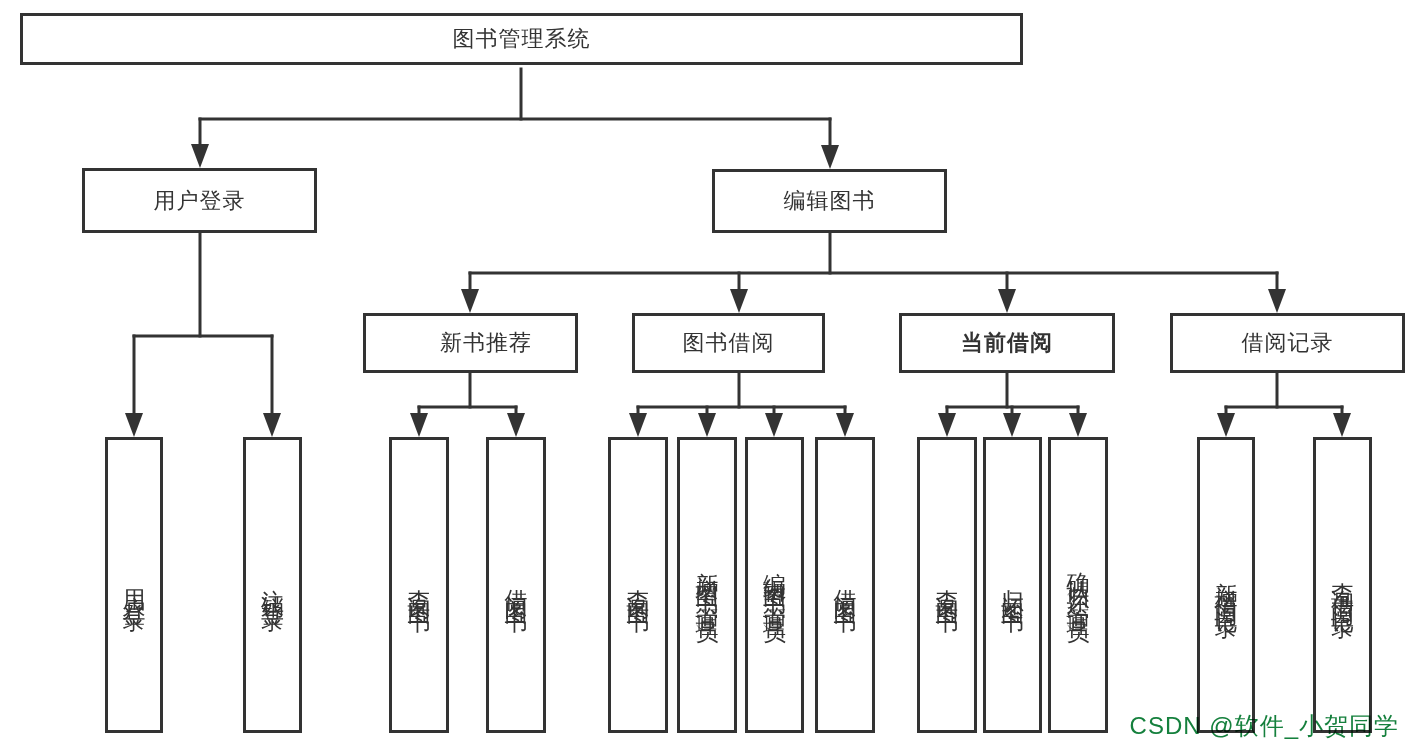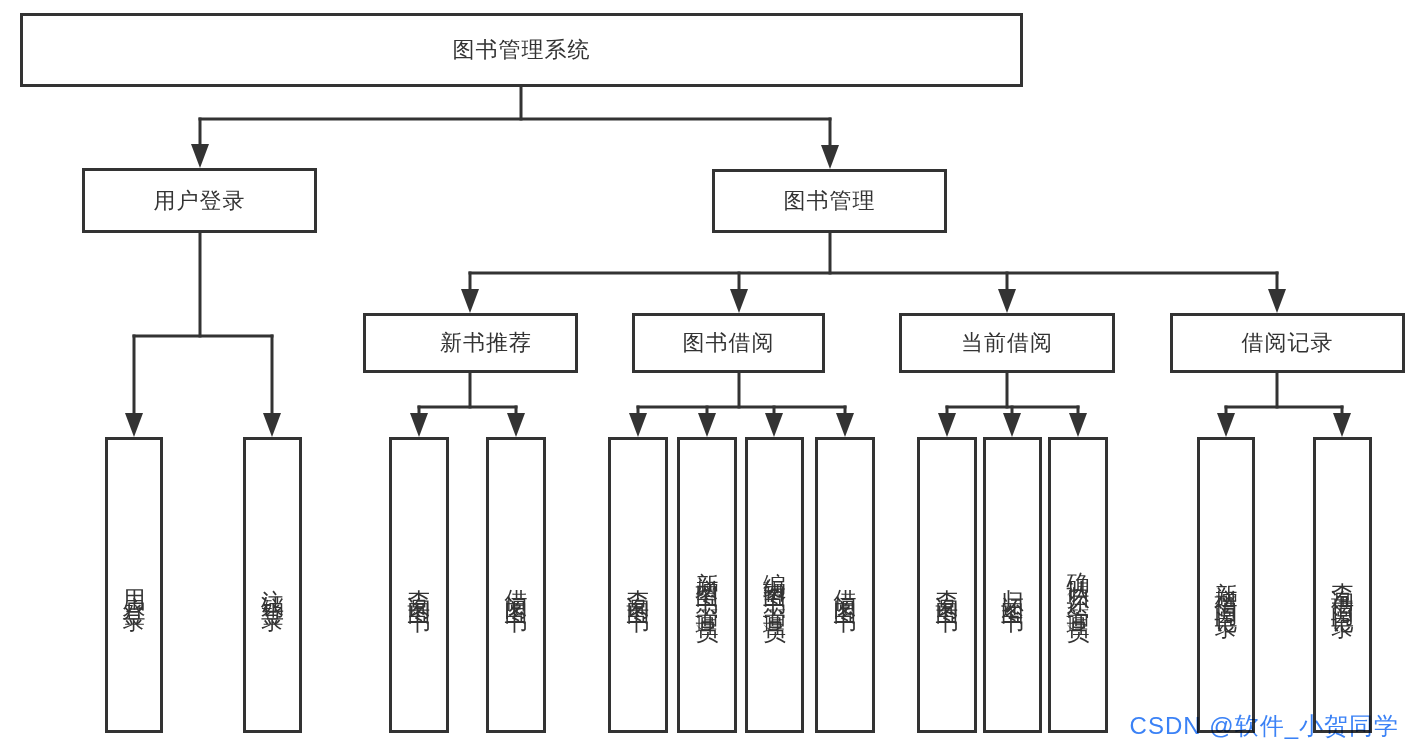--- a/index.html
+++ b/index.html
@@ -14,21 +14,21 @@
     position:absolute;box-sizing:border-box;border:3px solid #333333;background:#ffffff;
     display:flex;align-items:center;justify-content:center;z-index:1;
   }
   .h-label{font-size:22px;letter-spacing:1px;white-space:nowrap;}
   .v-label{
     writing-mode:vertical-rl;text-orientation:mixed;
     font-size:23px;letter-spacing:7px;line-height:1;white-space:nowrap;
   }
   .watermark{
     position:absolute;right:6px;bottom:5px;z-index:2;
-    font-size:24px;color:#3b82f6;letter-spacing:1px;white-space:nowrap;
+    font-size:24px;color:#15803d;letter-spacing:1px;white-space:nowrap;
     mix-blend-mode:multiply;
   }
 </style>
 </head>
 <body>
 
 <div class="canvas">
 
   <svg class="connectors" width="1405" height="747" viewBox="0 0 1405 747">
 
@@ -99,38 +99,38 @@
     <g>
       <line x1="1277" y1="373" x2="1277" y2="407"></line>
       <line x1="1226" y1="407" x2="1342" y2="407"></line>
       <line x1="1226" y1="407" x2="1226" y2="415"></line>
       <polygon points="1217,413 1235,413 1226,437"></polygon>
       <line x1="1342" y1="407" x2="1342" y2="415"></line>
       <polygon points="1333,413 1351,413 1342,437"></polygon>
     </g>
   </svg>
 
-  <div class="box" style="left:20px;top:13px;width:1003px;height:74px;">
+  <div class="box" style="left:20px;top:13px;width:1003px;height:52px;">
     <span class="h-label">图书管理系统</span>
   </div>
 
   <div class="box" style="left:82px;top:168px;width:235px;height:65px;">
     <span class="h-label">用户登录</span>
   </div>
   <div class="box" style="left:712px;top:169px;width:235px;height:64px;">
-    <span class="h-label">图书管理</span>
+    <span class="h-label">编辑图书</span>
   </div>
 
   <div class="box" style="left:363px;top:313px;width:215px;height:60px;padding-left:31px;">
     <span class="h-label">新书推荐</span>
   </div>
   <div class="box" style="left:632px;top:313px;width:193px;height:60px;">
     <span class="h-label">图书借阅</span>
   </div>
-  <div class="box" style="left:899px;top:313px;width:216px;height:60px;">
+  <div class="box" style="left:899px;top:313px;width:216px;height:60px;font-weight:bold;">
     <span class="h-label">当前借阅</span>
   </div>
   <div class="box" style="left:1170px;top:313px;width:235px;height:60px;">
     <span class="h-label">借阅记录</span>
   </div>
 
   <div class="box" style="left:105px;top:437px;width:58px;height:296px;">
     <span class="v-label">用户登录</span>
   </div>
   <div class="box" style="left:243px;top:437px;width:59px;height:296px;">

